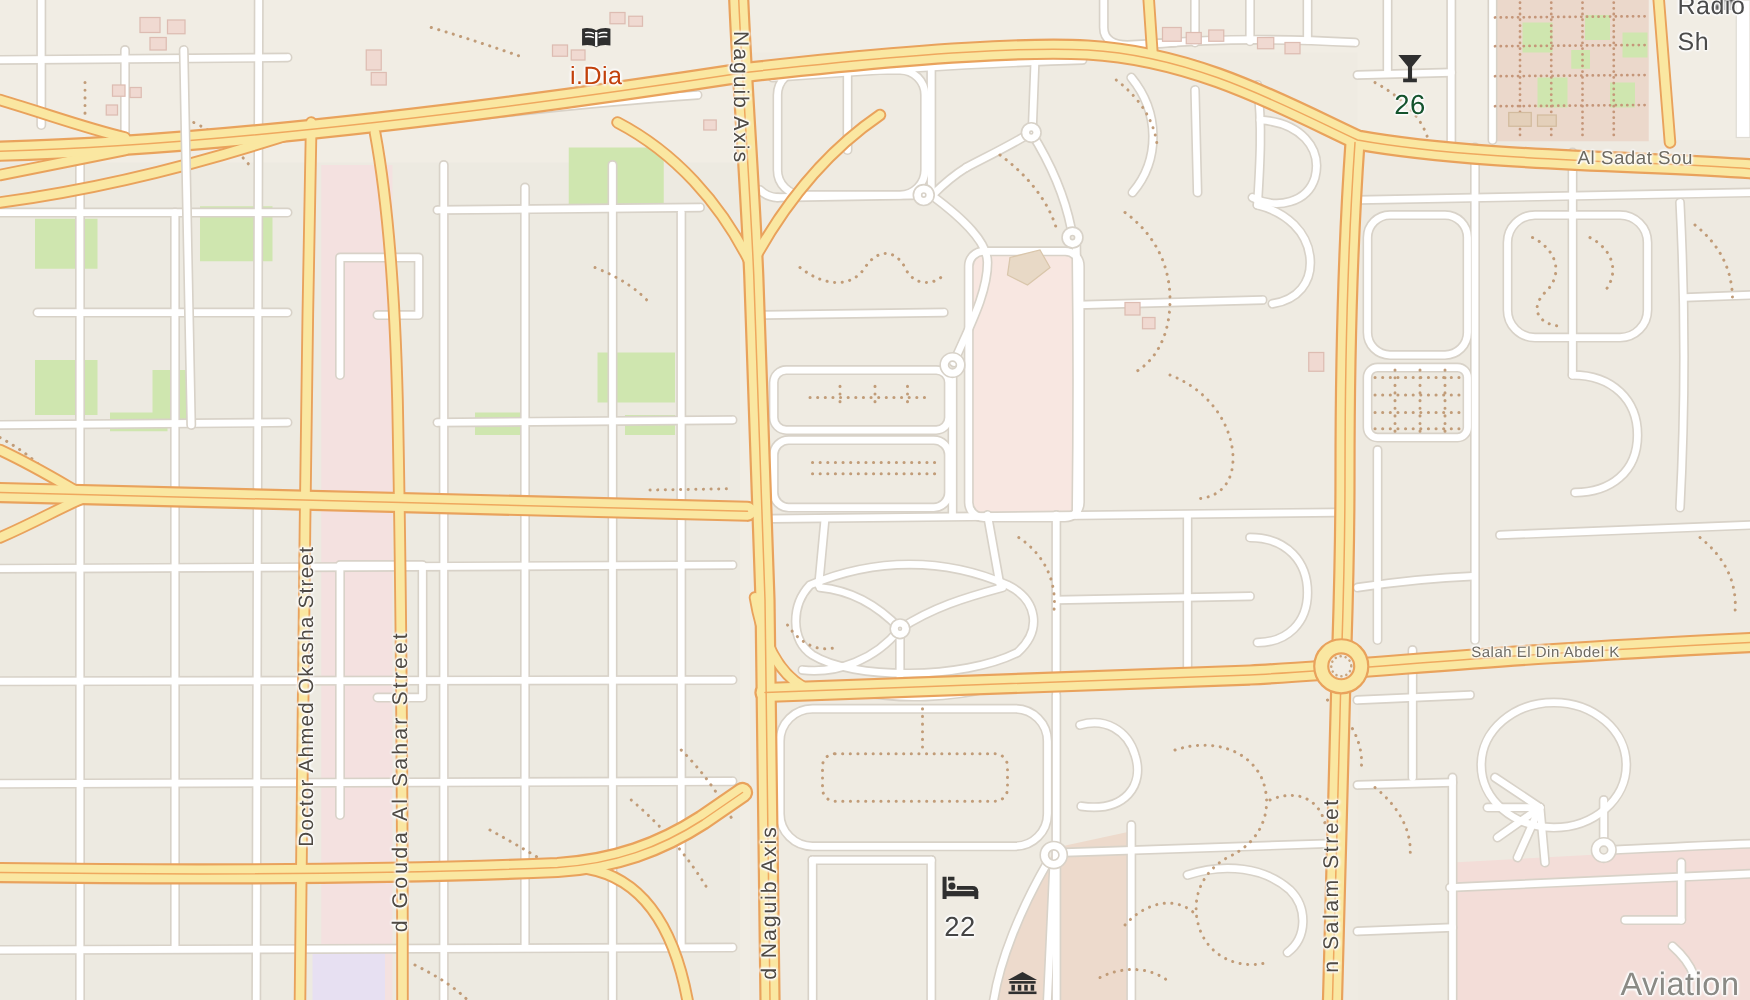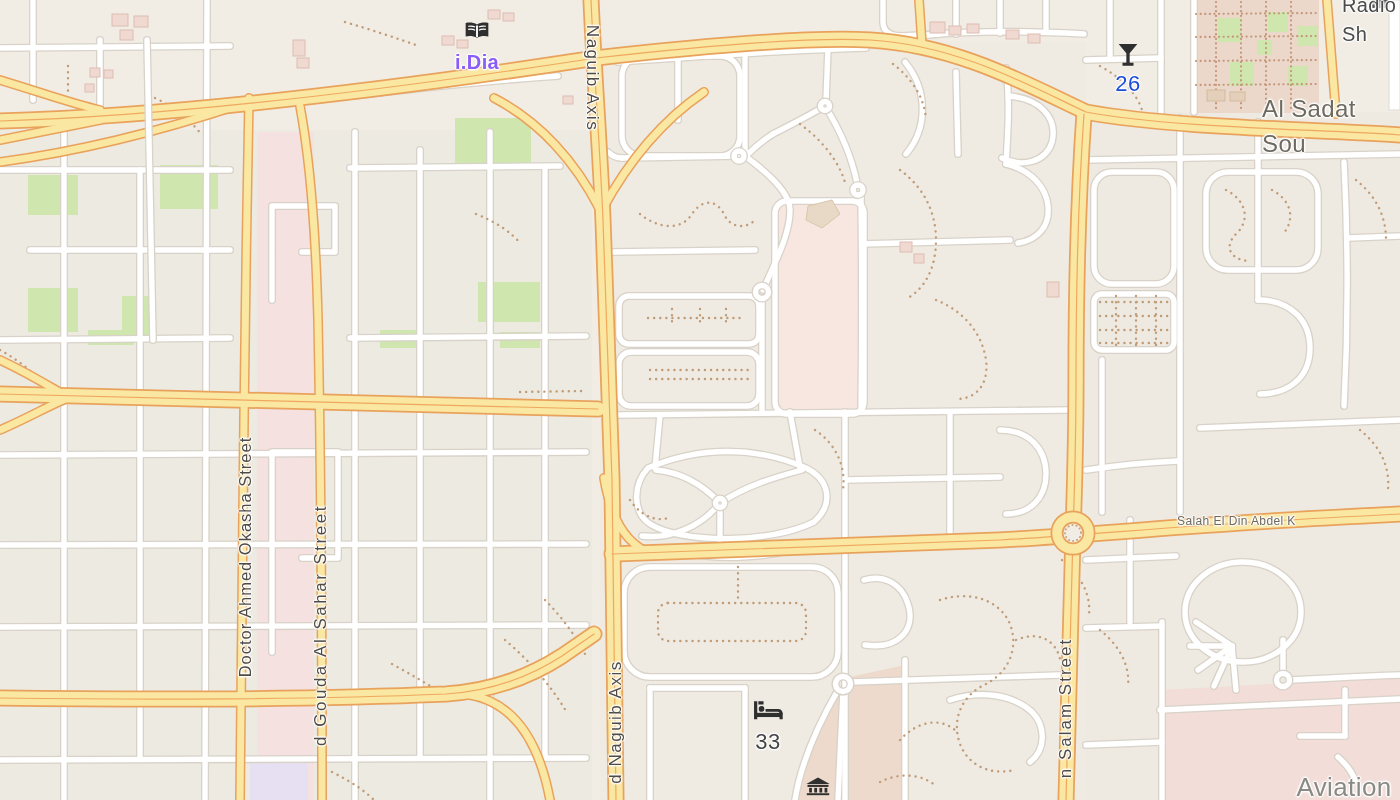--- a/index.html
+++ b/index.html
@@ -343,21 +343,21 @@
         <rect x="1230" y="92" width="15" height="9"></rect>
   </g>
   <polygon points="808,206 832,200 840,214 822,228 806,220" fill="#e8d9c6" stroke="#d9c6ab" stroke-width="1"></polygon>
   <rect x="1389" y="0" width="11" height="110" fill="#ffffff" stroke="#e0dcd4" stroke-width="1"></rect>
   <rect x="1372" y="0" width="16" height="8" fill="#2f2f2f"></rect>
 </svg>
 
 
 <div class="lbl left-anchor" style="left:1342px;top:20px;font-size:20px;color:#4b4b4b;">Radio Sh</div>
 
-<div class="lbl left-anchor" style="left:1262px;top:127px;font-size:24px;color:#6e6a60;">Al Sadat Sou</div>
+<div class="lbl left-anchor" style="left:1262px;top:127px;font-size:15px;color:#6e6a60;">Al Sadat Sou</div>
 
 <div class="lbl left-anchor" style="left:1177px;top:522px;font-size:12px;color:#6e6a60;">Salah El Din Abdel K</div>
 
 <div class="lbl v-down" style="left:592px;top:78px;font-size:17px;color:#4f4a44;letter-spacing:1.5px;">Naguib Axis</div>
 
 <div class="lbl v-up" style="left:616px;top:722px;font-size:17px;color:#4f4a44;letter-spacing:1.5px;">d Naguib Axis</div>
 
 <div class="lbl v-up" style="left:246px;top:557px;font-size:16.5px;color:#4f4a44;letter-spacing:1px;">Doctor Ahmed Okasha Street</div>
 
 <div class="lbl v-up" style="left:321px;top:625px;font-size:17px;color:#4f4a44;letter-spacing:2.5px;">d Gouda Al Sahar Street</div>
@@ -366,40 +366,40 @@
 
 <div class="lbl" style="left:1344px;top:788px;font-size:26px;color:#8a8a85;">Aviation</div>
 
 <div class="poi" style="left:477px;top:31px;">
   <svg width="26" height="19" viewBox="0 0 22 16">
     <path d="M11 2.4 C8.2 .8 4.6 .4 1.4 1.2 L1.4 12.6 C4.6 11.8 8.2 12.1 11 13.7 C13.8 12.1 17.4 11.8 20.6 12.6 L20.6 1.2 C17.4 .4 13.8 .8 11 2.4 Z" fill="#2f2f2f"></path>
     <path d="M11 3.4 L11 13" stroke="#ffffff" stroke-width="1.6"></path>
     <path d="M3.5 4 C5.8 3.6 8 3.9 9.4 4.7 M3.5 6.6 C5.8 6.2 8 6.5 9.4 7.3 M12.6 4.7 C14 3.9 16.2 3.6 18.5 4 M12.6 7.3 C14 6.5 16.2 6.2 18.5 6.6" stroke="#ffffff" stroke-width="1" fill="none"></path>
   </svg>
 </div>
-<div class="lbl" style="left:477px;top:62px;font-size:20px;color:#8b5cf6;font-weight:bold;">i.Dia</div>
+<div class="lbl" style="left:477px;top:62px;font-size:20px;color:#c2410c;font-weight:normal;">i.Dia</div>
 
 <div class="poi" style="left:1128px;top:55px;">
   <svg width="22" height="25" viewBox="0 0 20 22">
     <path d="M1.5 1 L18.5 1 L11.5 9.5 L11.5 18 L15 18 L15 20.8 L5 20.8 L5 18 L8.5 18 L8.5 9.5 Z" fill="#2f2f2f"></path>
   </svg>
 </div>
-<div class="lbl" style="left:1128px;top:84px;font-size:22px;color:#1d4ed8;">26</div>
+<div class="lbl" style="left:1128px;top:84px;font-size:22px;color:#14532d;">26</div>
 
 <div class="poi" style="left:768px;top:710px;">
   <svg width="30" height="21" viewBox="0 0 24 17">
     <path d="M2 1.5 L2 16" stroke="#2f2f2f" stroke-width="2.6"></path>
     <circle cx="6.8" cy="7.6" r="2.3" fill="#2f2f2f"></circle>
     <path d="M10 8.8 L20 8.8 C21.6 8.8 22.6 9.8 22.6 11.4 L22.6 12" stroke="#2f2f2f" stroke-width="2.4" fill="none"></path>
     <rect x="2" y="10.8" width="20.6" height="3.4" fill="#2f2f2f"></rect>
     <path d="M22.6 10.8 L22.6 16" stroke="#2f2f2f" stroke-width="2.6"></path>
     <path d="M4.2 1.5 L8.4 1.5 L8.4 4 L4.2 4 Z" fill="#2f2f2f"></path>
   </svg>
 </div>
-<div class="lbl" style="left:768px;top:742px;font-size:22px;color:#454545;">33</div>
+<div class="lbl" style="left:768px;top:742px;font-size:22px;color:#454545;">22</div>
 
 <div class="poi" style="left:818px;top:786px;">
   <svg width="28" height="19" viewBox="0 0 24 16">
     <path d="M2 6.2 L12 .8 L22 6.2 Z" fill="#2f2f2f"></path>
     <rect x="3" y="7" width="18" height="1.8" fill="#2f2f2f"></rect>
     <rect x="4.4" y="9.6" width="2.4" height="4" fill="#2f2f2f"></rect>
     <rect x="8.8" y="9.6" width="2.4" height="4" fill="#2f2f2f"></rect>
     <rect x="13.2" y="9.6" width="2.4" height="4" fill="#2f2f2f"></rect>
     <rect x="17.6" y="9.6" width="2.4" height="4" fill="#2f2f2f"></rect>
     <rect x="2.4" y="14.2" width="19.2" height="1.8" fill="#2f2f2f"></rect>

